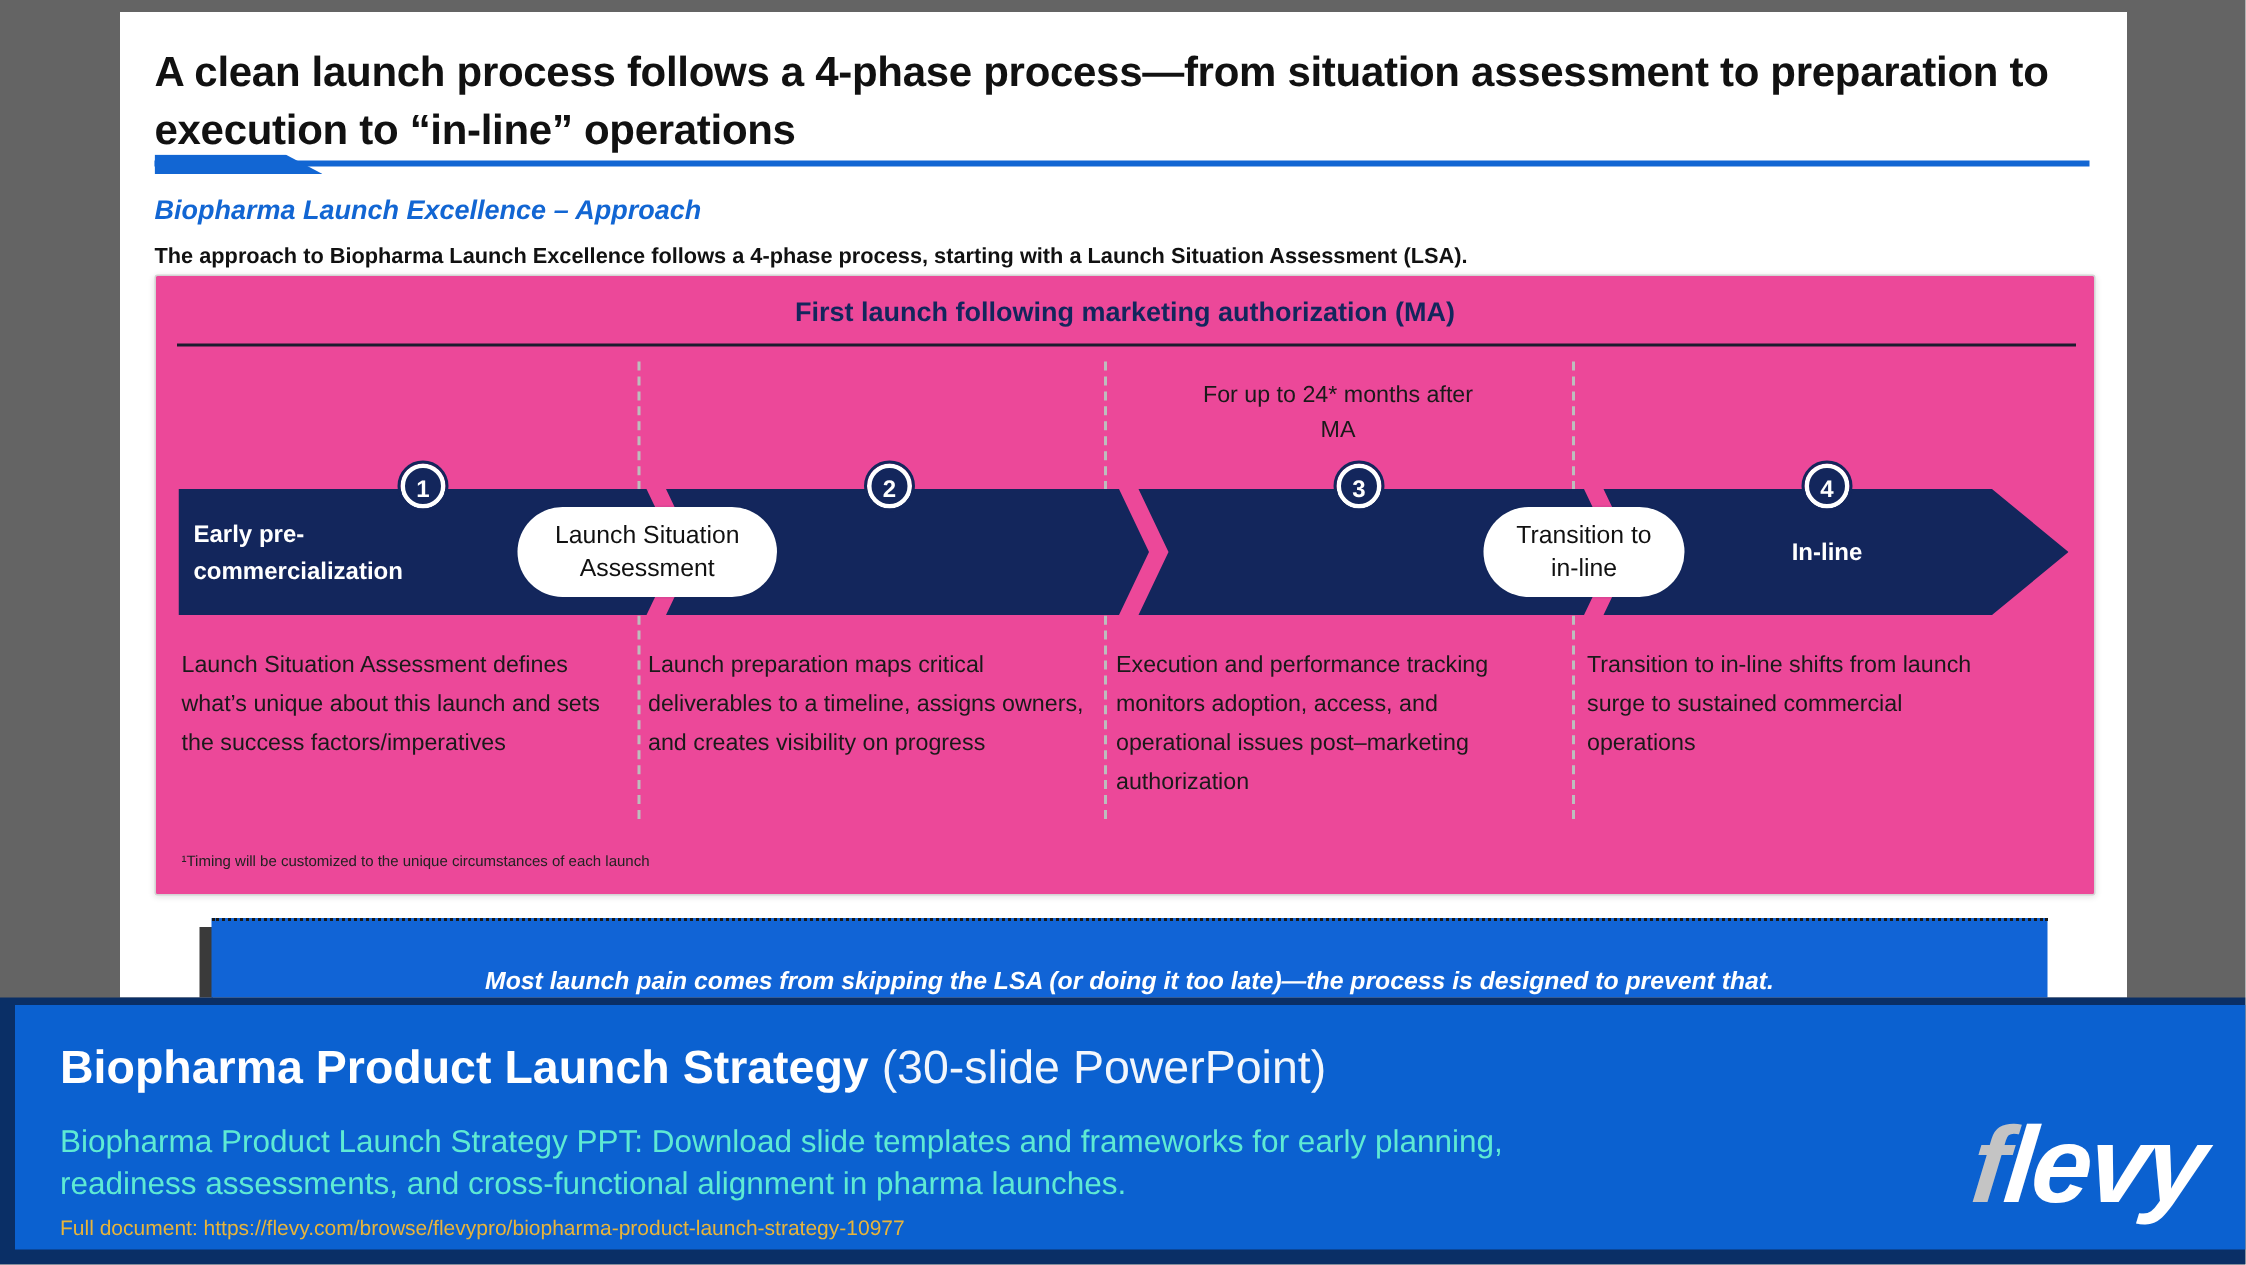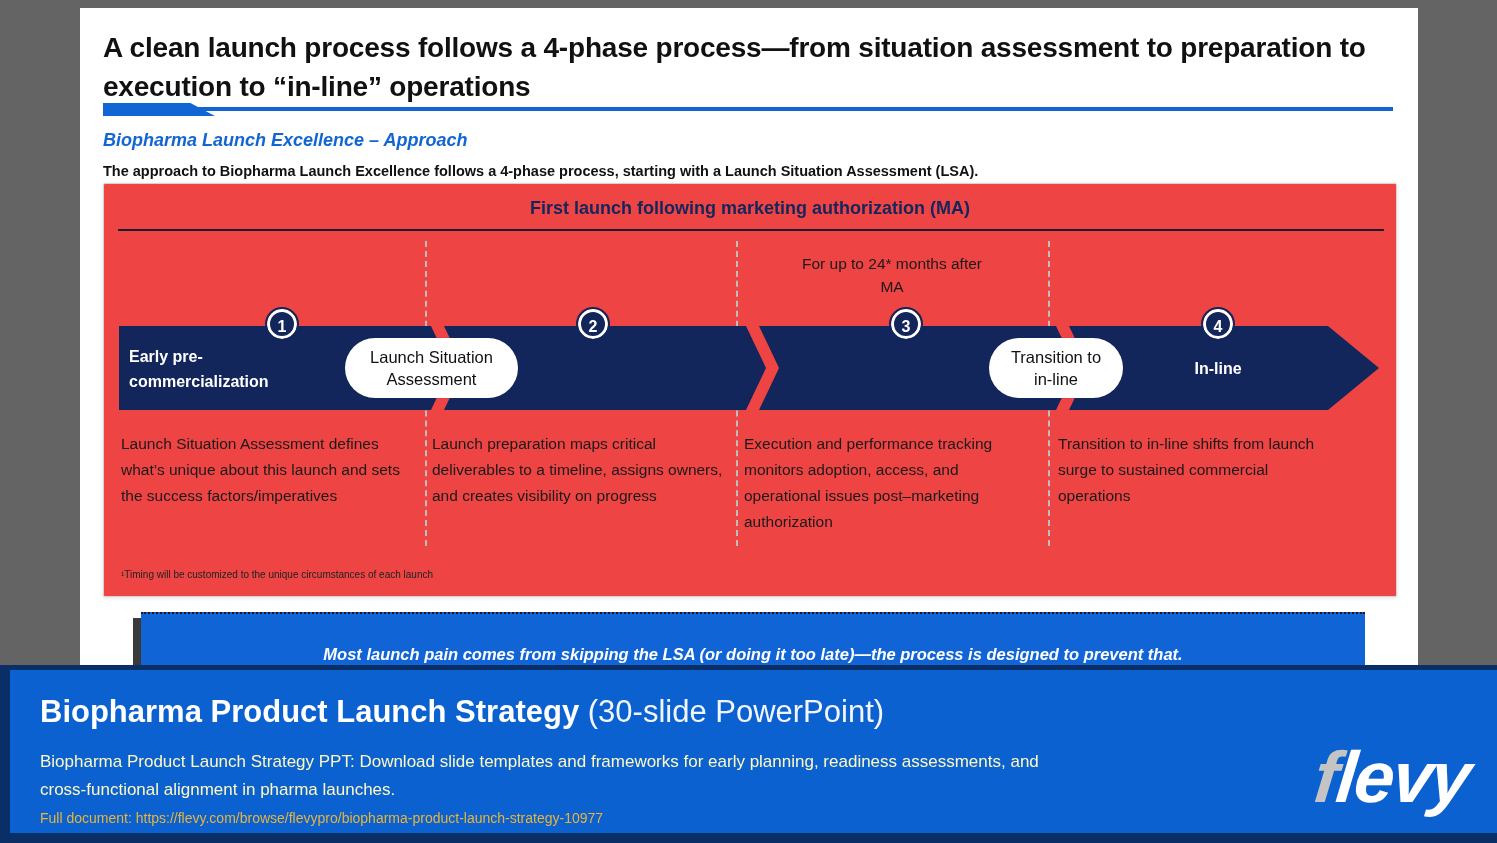--- a/index.html
+++ b/index.html
@@ -29,21 +29,21 @@
     position:absolute;left:23px;top:122px;
     font-size:18px;font-weight:700;font-style:italic;color:#1266d3;
   }
   .slide-lead{
     position:absolute;left:23px;top:155px;width:1280px;
     font-size:14.5px;font-weight:700;color:#111;
   }
   
   .card{
     position:absolute;left:23px;top:175px;width:1292px;height:412px;
-    background:#ef4444;border:1px solid #d4d4d4;border-radius:2px;
+    background:#ec4899;border:1px solid #d4d4d4;border-radius:2px;
     box-shadow:0 1px 4px rgba(0,0,0,0.12);
   }
   .card-header{
     position:absolute;left:0;top:14px;width:100%;text-align:center;
     font-size:18px;font-weight:700;color:#13265c;
   }
   .card-rule{
     position:absolute;left:14px;top:45px;width:1266px;height:2px;background:#1c1c2e;
   }
   .vdash{
@@ -98,21 +98,21 @@
     position:absolute;left:10px;top:5px;right:0;bottom:10px;
     background:#0b61d0;
   }
   .banner-title{
     position:absolute;left:30px;top:24px;color:#fff;font-size:31px;white-space:nowrap;
   }
   .banner-title .main{font-weight:700;}
   .banner-title .suffix{font-weight:400;opacity:0.95;}
   .banner-desc{
     position:absolute;left:30px;top:78px;width:1020px;
-    color:#fef9c3;font-size:17px;line-height:28px;
+    color:#5eead4;font-size:21px;line-height:28px;
   }
   .banner-link{
     position:absolute;left:30px;top:140px;
     color:#e8b43a;font-size:14px;cursor:pointer;
   }
   .flevy-logo{
     position:absolute;right:28px;bottom:20px;
     font-size:72px;font-weight:700;font-style:italic;letter-spacing:-2px;
     transform:skewX(-6deg);line-height:1;
   }

